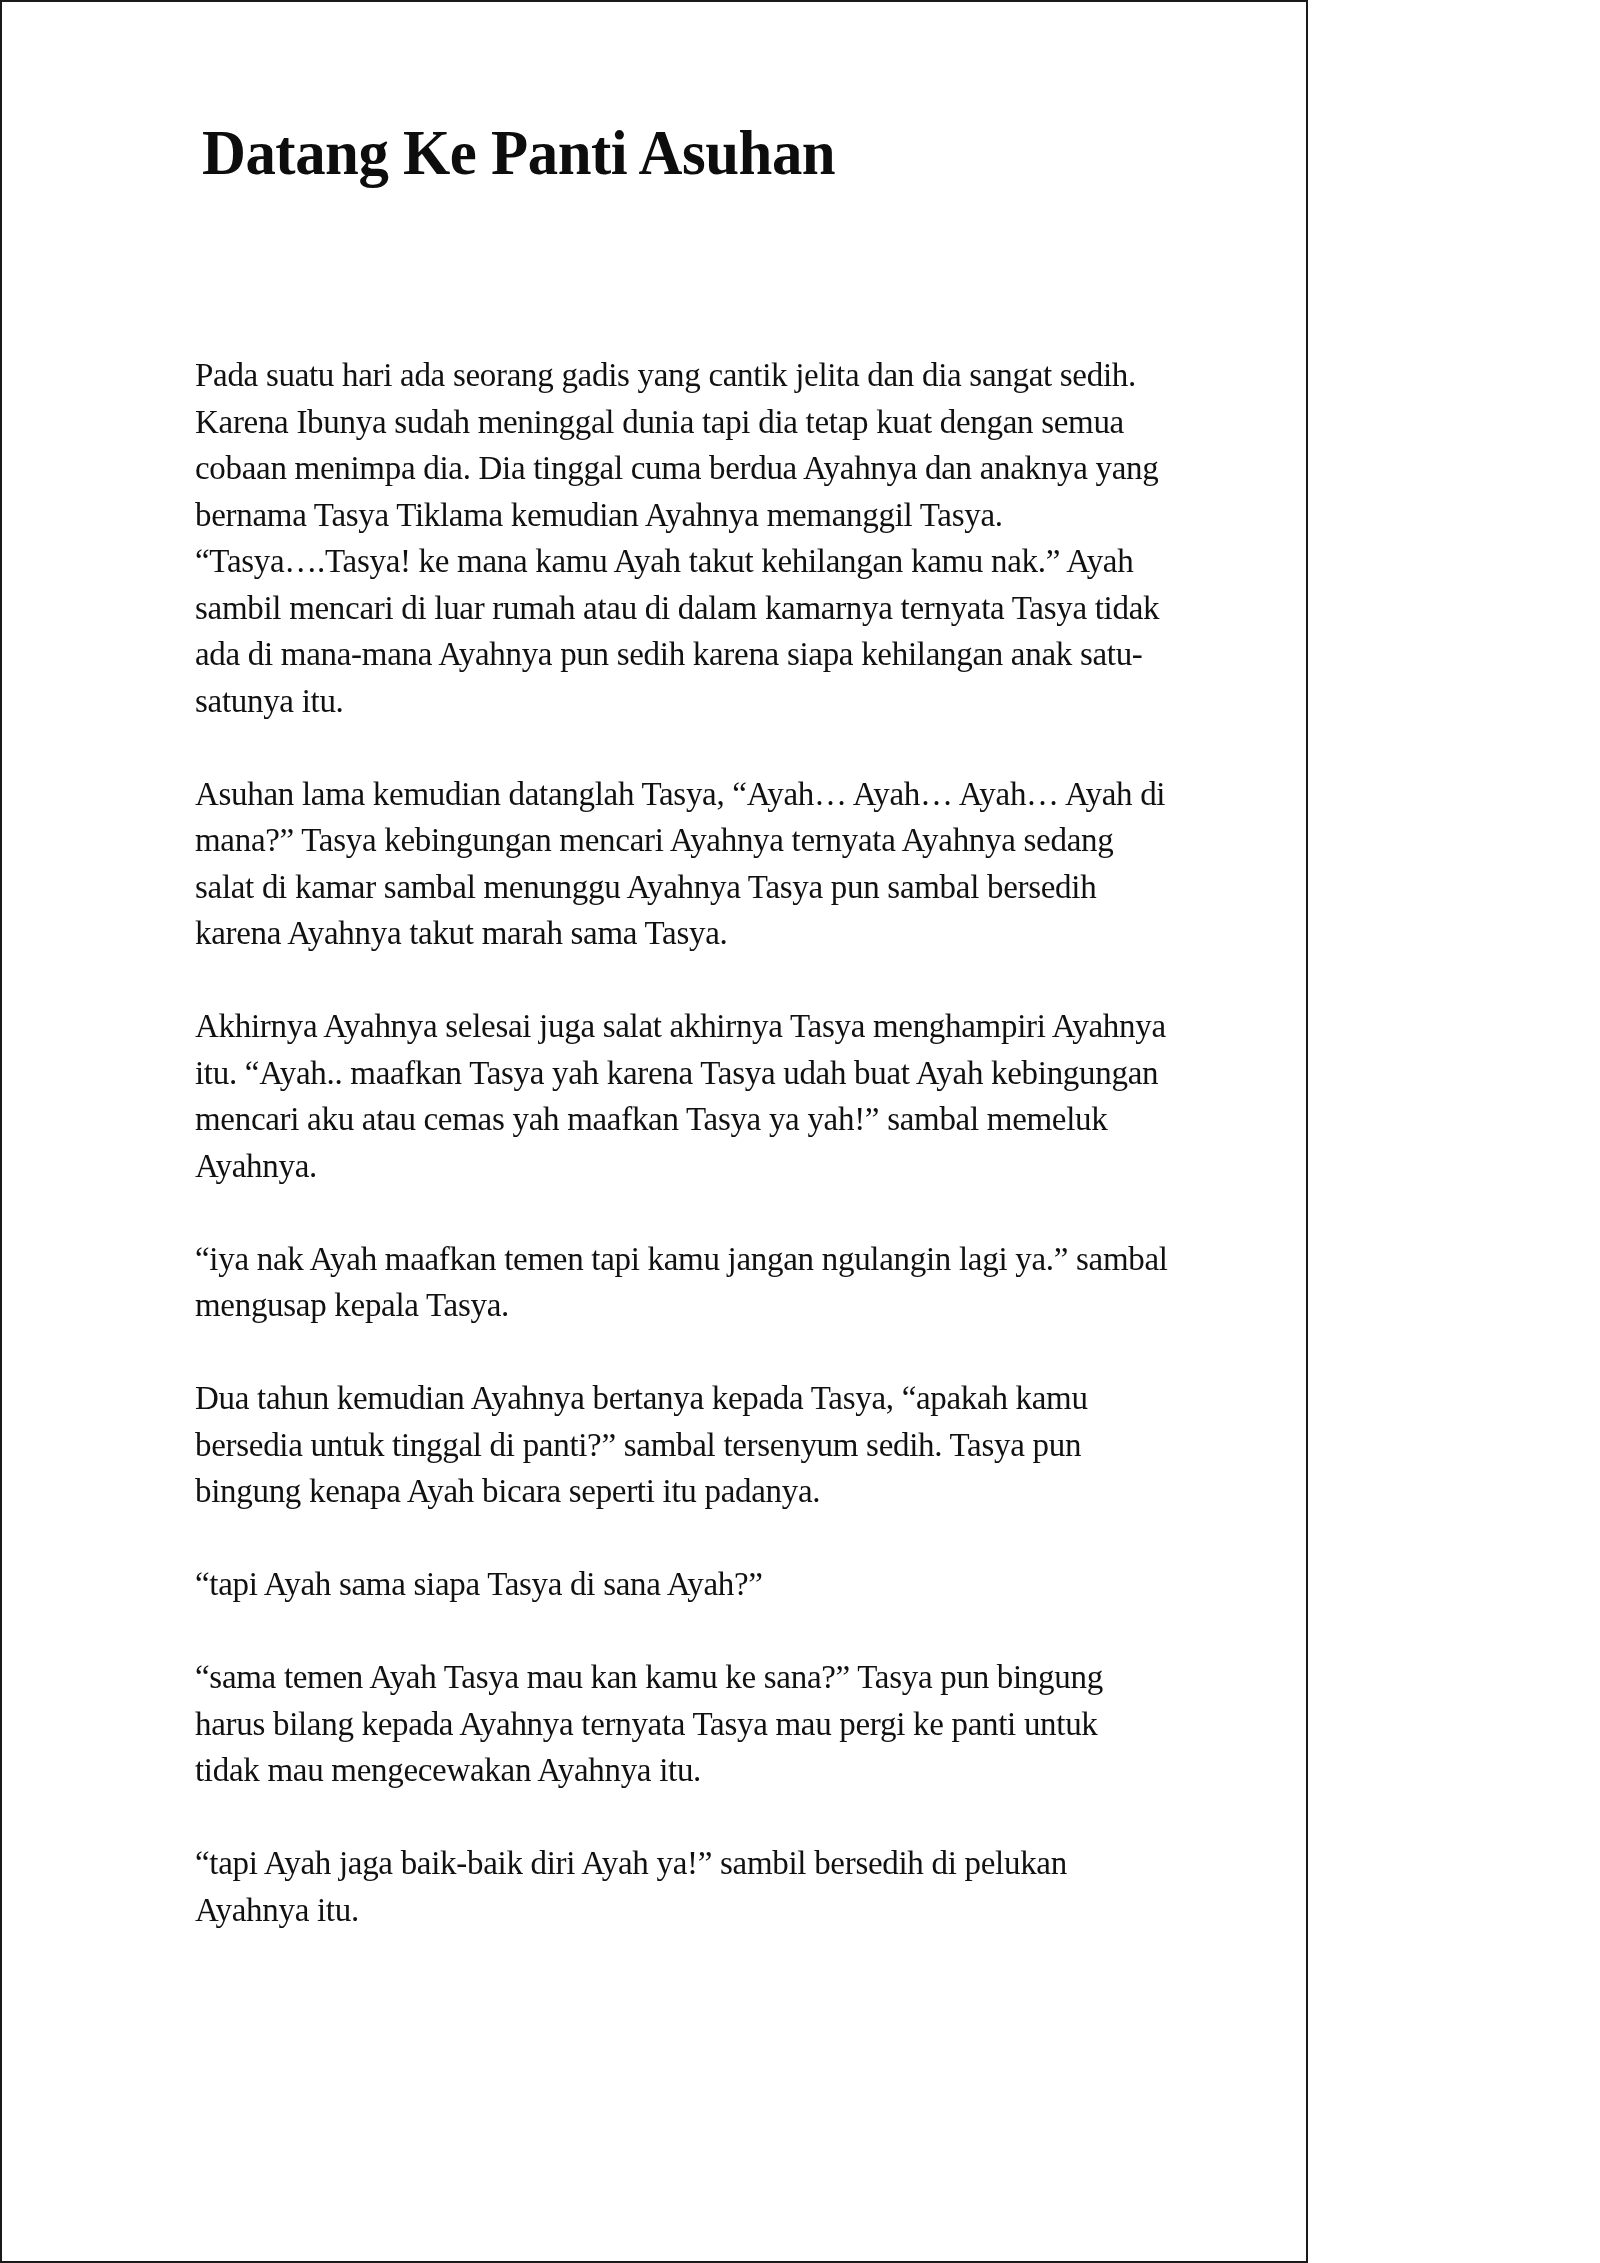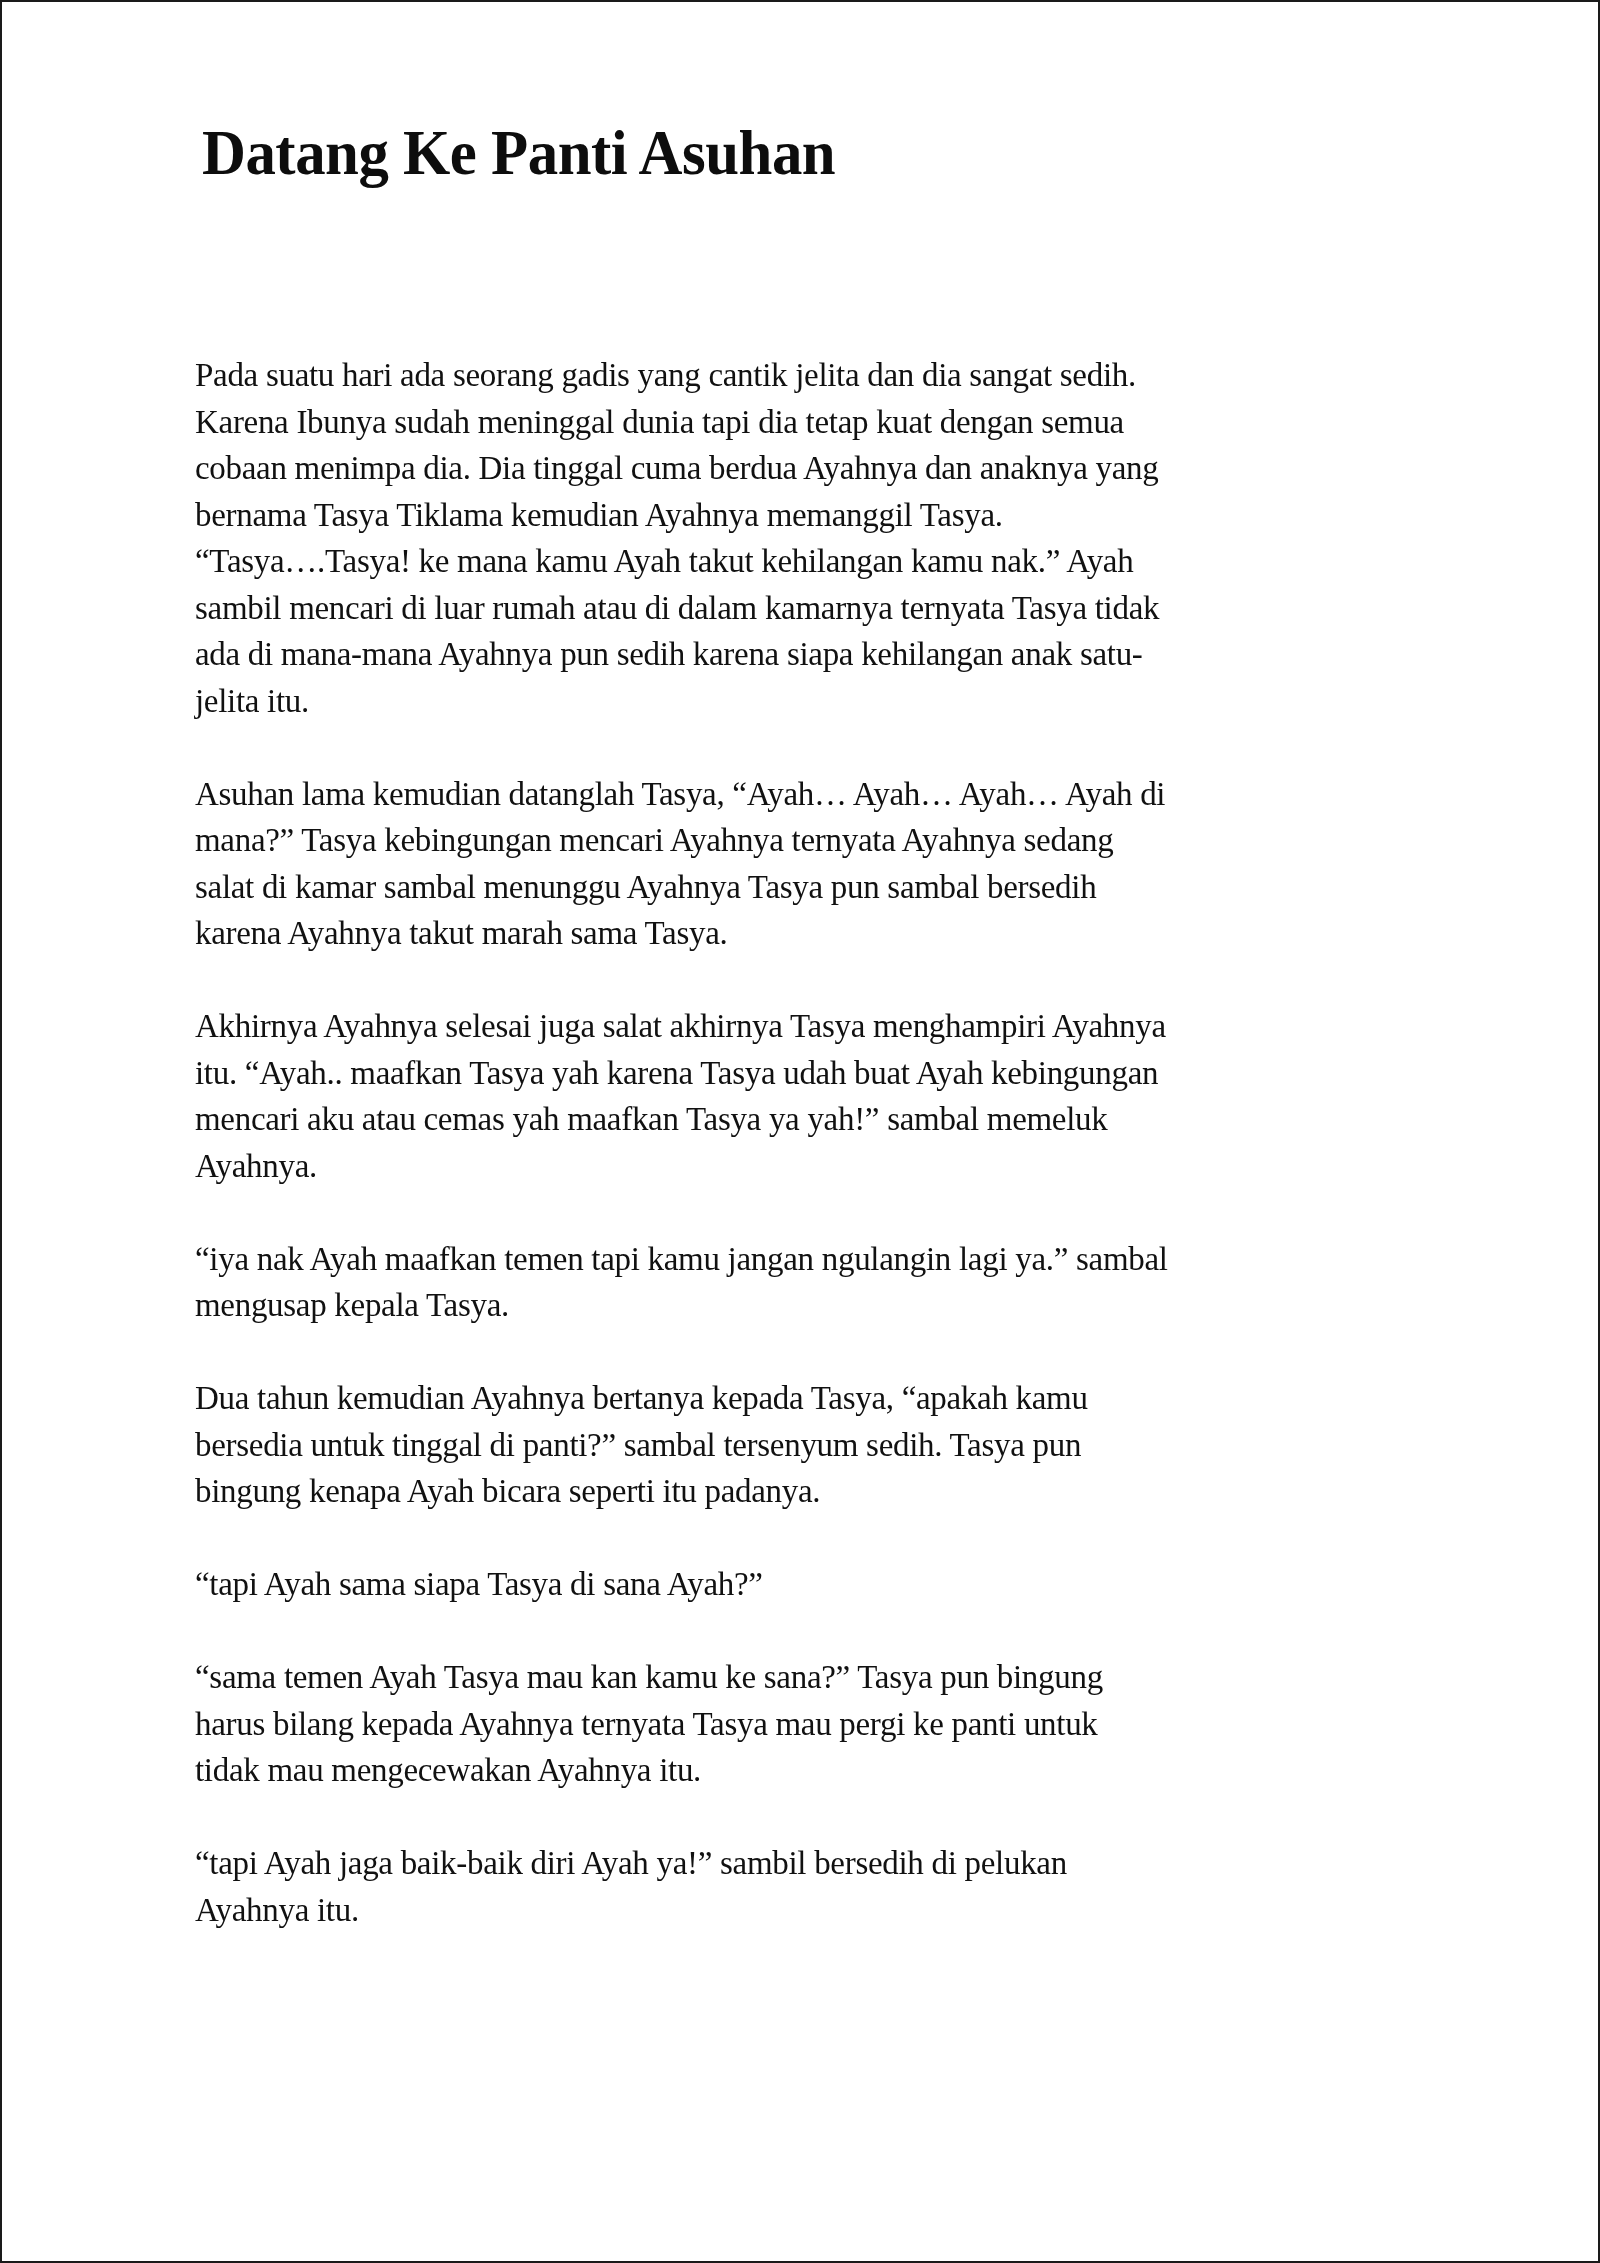--- a/index.html
+++ b/index.html
@@ -8,21 +8,21 @@
     background: #ffffff;
   }
   body {
     width: 1600px;
     height: 2263px;
     overflow: hidden;
   }
   .page {
     position: relative;
     box-sizing: border-box;
-    width: 1600px;
+    width: 1308px;
     height: 2263px;
     border: 2px solid #1a1a1a;
     background: #ffffff;
   }
   .title {
     position: absolute;
     left: 200px;
     top: 112px;
     margin: 0;
     font-family: "Liberation Serif", "DejaVu Serif", serif;
@@ -63,21 +63,21 @@
   <div class="body">
 
     <p class="para">
       <span class="line">Pada suatu hari ada seorang gadis yang cantik jelita dan dia sangat sedih.</span>
       <span class="line">Karena Ibunya sudah meninggal dunia tapi dia tetap kuat dengan semua</span>
       <span class="line">cobaan menimpa dia. Dia tinggal cuma berdua Ayahnya dan anaknya yang</span>
       <span class="line">bernama Tasya Tiklama kemudian Ayahnya memanggil Tasya.</span>
       <span class="line">“Tasya….Tasya! ke mana kamu Ayah takut kehilangan kamu nak.” Ayah</span>
       <span class="line">sambil mencari di luar rumah atau di dalam kamarnya ternyata Tasya tidak</span>
       <span class="line">ada di mana-mana Ayahnya pun sedih karena siapa kehilangan anak satu-</span>
-      <span class="line">jelita itu.</span>
+      <span class="line">satunya itu.</span>
     </p>
 
     <p class="para">
       <span class="line">Asuhan lama kemudian datanglah Tasya, “Ayah… Ayah… Ayah… Ayah di</span>
       <span class="line">mana?” Tasya kebingungan mencari Ayahnya ternyata Ayahnya sedang</span>
       <span class="line">salat di kamar sambal menunggu Ayahnya Tasya pun sambal bersedih</span>
       <span class="line">karena Ayahnya takut marah sama Tasya.</span>
     </p>
 
     <p class="para">

